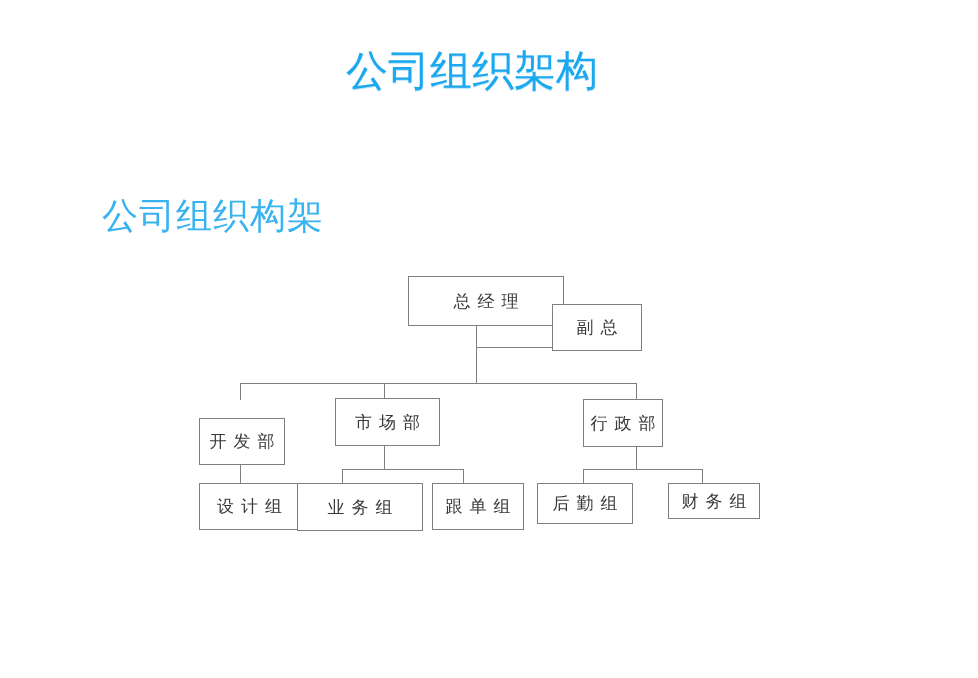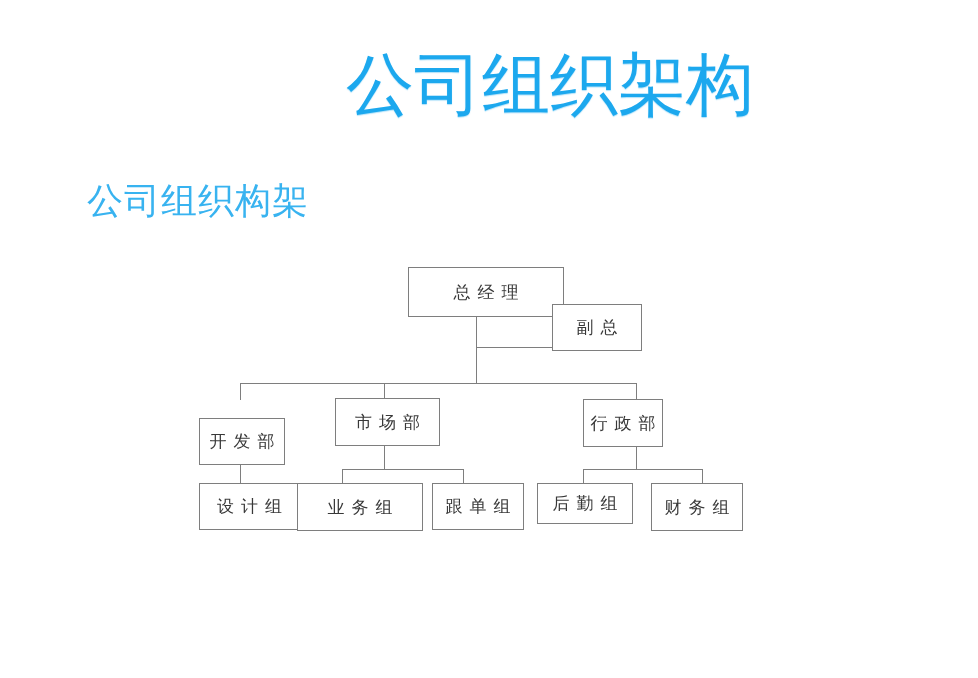--- a/index.html
+++ b/index.html
@@ -9,31 +9,31 @@
     background:#ffffff;
     overflow:hidden;
     font-family:"DejaVu Sans","Liberation Sans",sans-serif;
   }
   .title{
     position:absolute;
     left:346px;top:49px;
     margin:0;
     font-family:"DejaVu Serif","Liberation Serif",serif;
     font-weight:400;
-    font-size:68px;
+    font-size:42px;
     line-height:1.05;
     color:#1ca8ee;
     letter-spacing:0px;
     text-shadow:0 1px 1px rgba(28,168,238,0.35);
     white-space:nowrap;
   }
   .subtitle{
     position:absolute;
     left:87px;top:182px;
-    margin:0;
+    margin:15px;
     font-family:"DejaVu Serif","Liberation Serif",serif;
     font-weight:400;
     font-size:36px;
     line-height:1.05;
     color:#38b3f0;
     letter-spacing:1px;
     white-space:nowrap;
   }
   .node{
     position:absolute;
@@ -71,21 +71,21 @@
     <div class="vline" style="left:240px;top:447px;height:36px"></div>
     <div class="vline" style="left:384px;top:446px;height:23px"></div>
     <div class="hline" style="left:342px;top:469px;width:121px"></div>
     <div class="vline" style="left:342px;top:469px;height:14px"></div>
     <div class="vline" style="left:463px;top:469px;height:14px"></div>
     <div class="vline" style="left:636px;top:447px;height:22px"></div>
     <div class="hline" style="left:583px;top:469px;width:120px"></div>
     <div class="vline" style="left:583px;top:469px;height:14px"></div>
     <div class="vline" style="left:702px;top:469px;height:14px"></div>
 
-    <div class="node" style="left:408px;top:267px;width:156px;height:50px">
+    <div class="node" style="left:408px;top:276px;width:156px;height:50px">
       <span>总经理</span>
     </div>
 
     <div class="node" style="left:552px;top:304px;width:90px;height:47px">
       <span>副总</span>
     </div>
 
     <div class="node" style="left:199px;top:418px;width:86px;height:47px">
       <span>开发部</span>
     </div>
@@ -107,18 +107,18 @@
     </div>
 
     <div class="node" style="left:432px;top:483px;width:92px;height:47px">
       <span>跟单组</span>
     </div>
 
     <div class="node" style="left:537px;top:483px;width:96px;height:41px">
       <span>后勤组</span>
     </div>
 
-    <div class="node" style="left:651px;top:483px;width:92px;height:48px">
+    <div class="node" style="left:668px;top:483px;width:92px;height:36px">
       <span>财务组</span>
     </div>
 
   </div>
 </div>
 
 </body></html>

